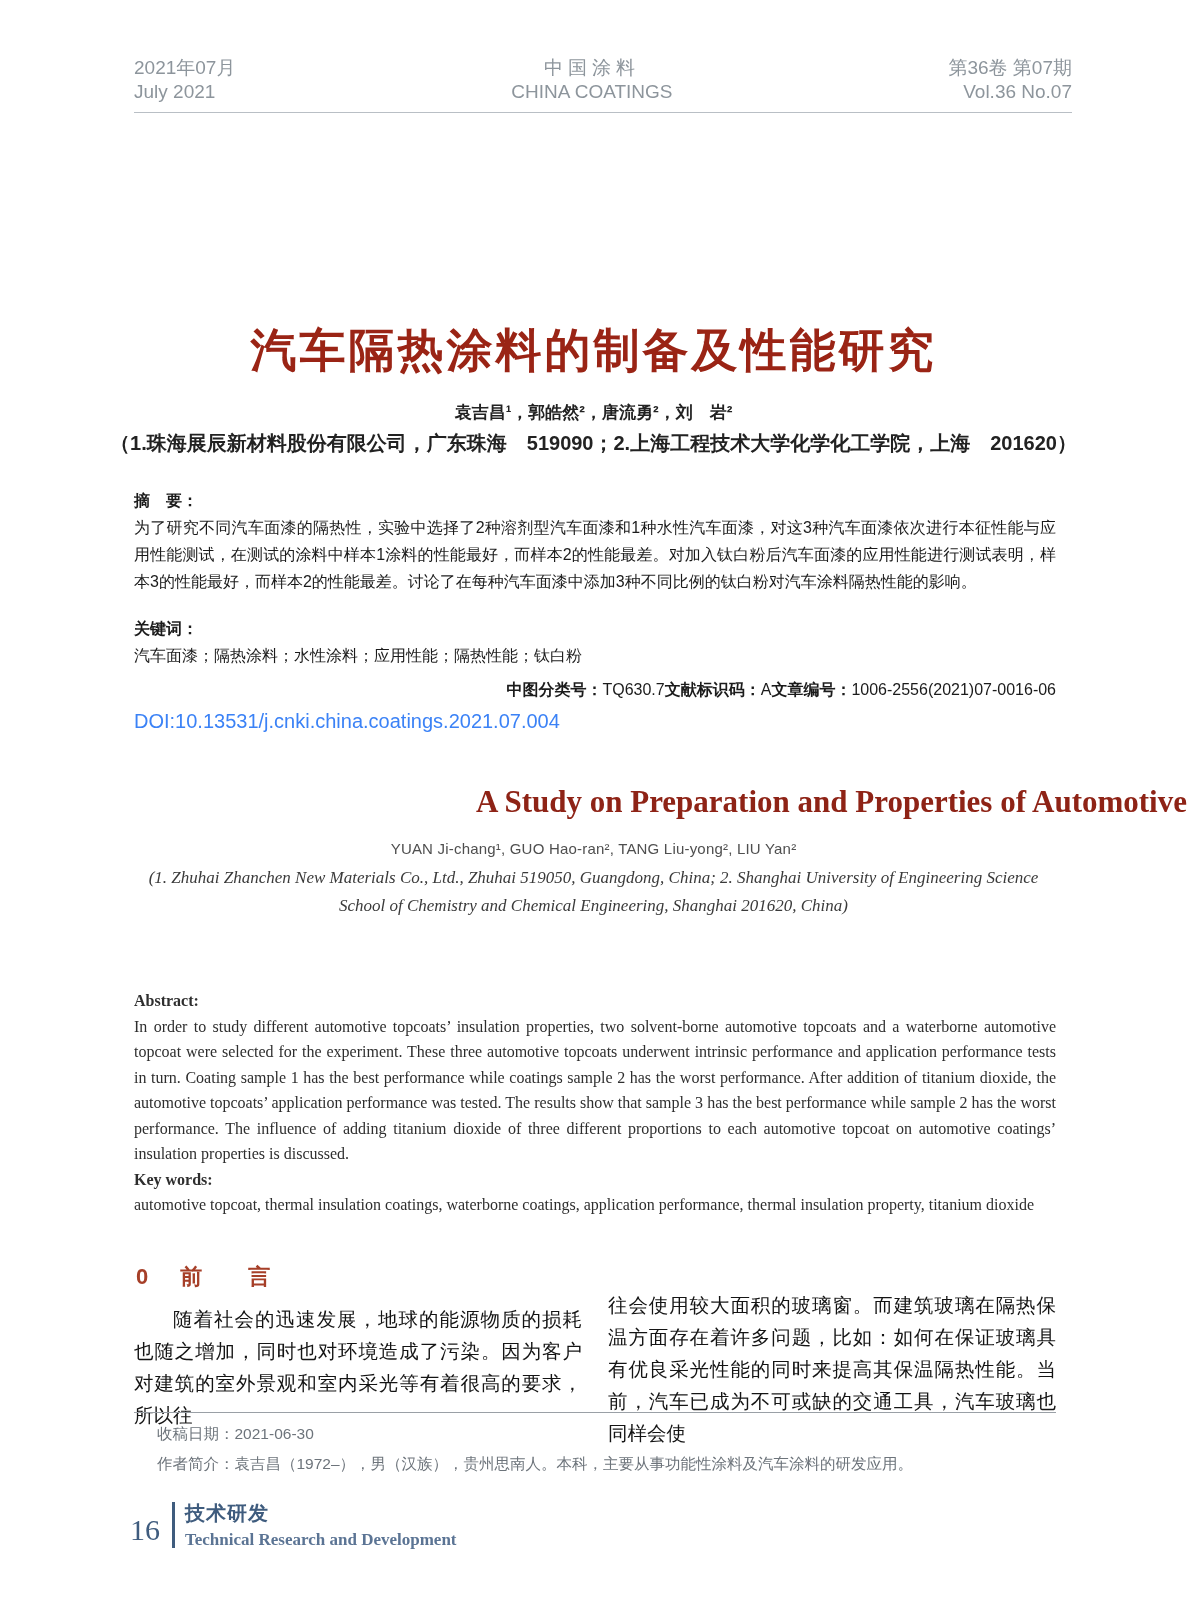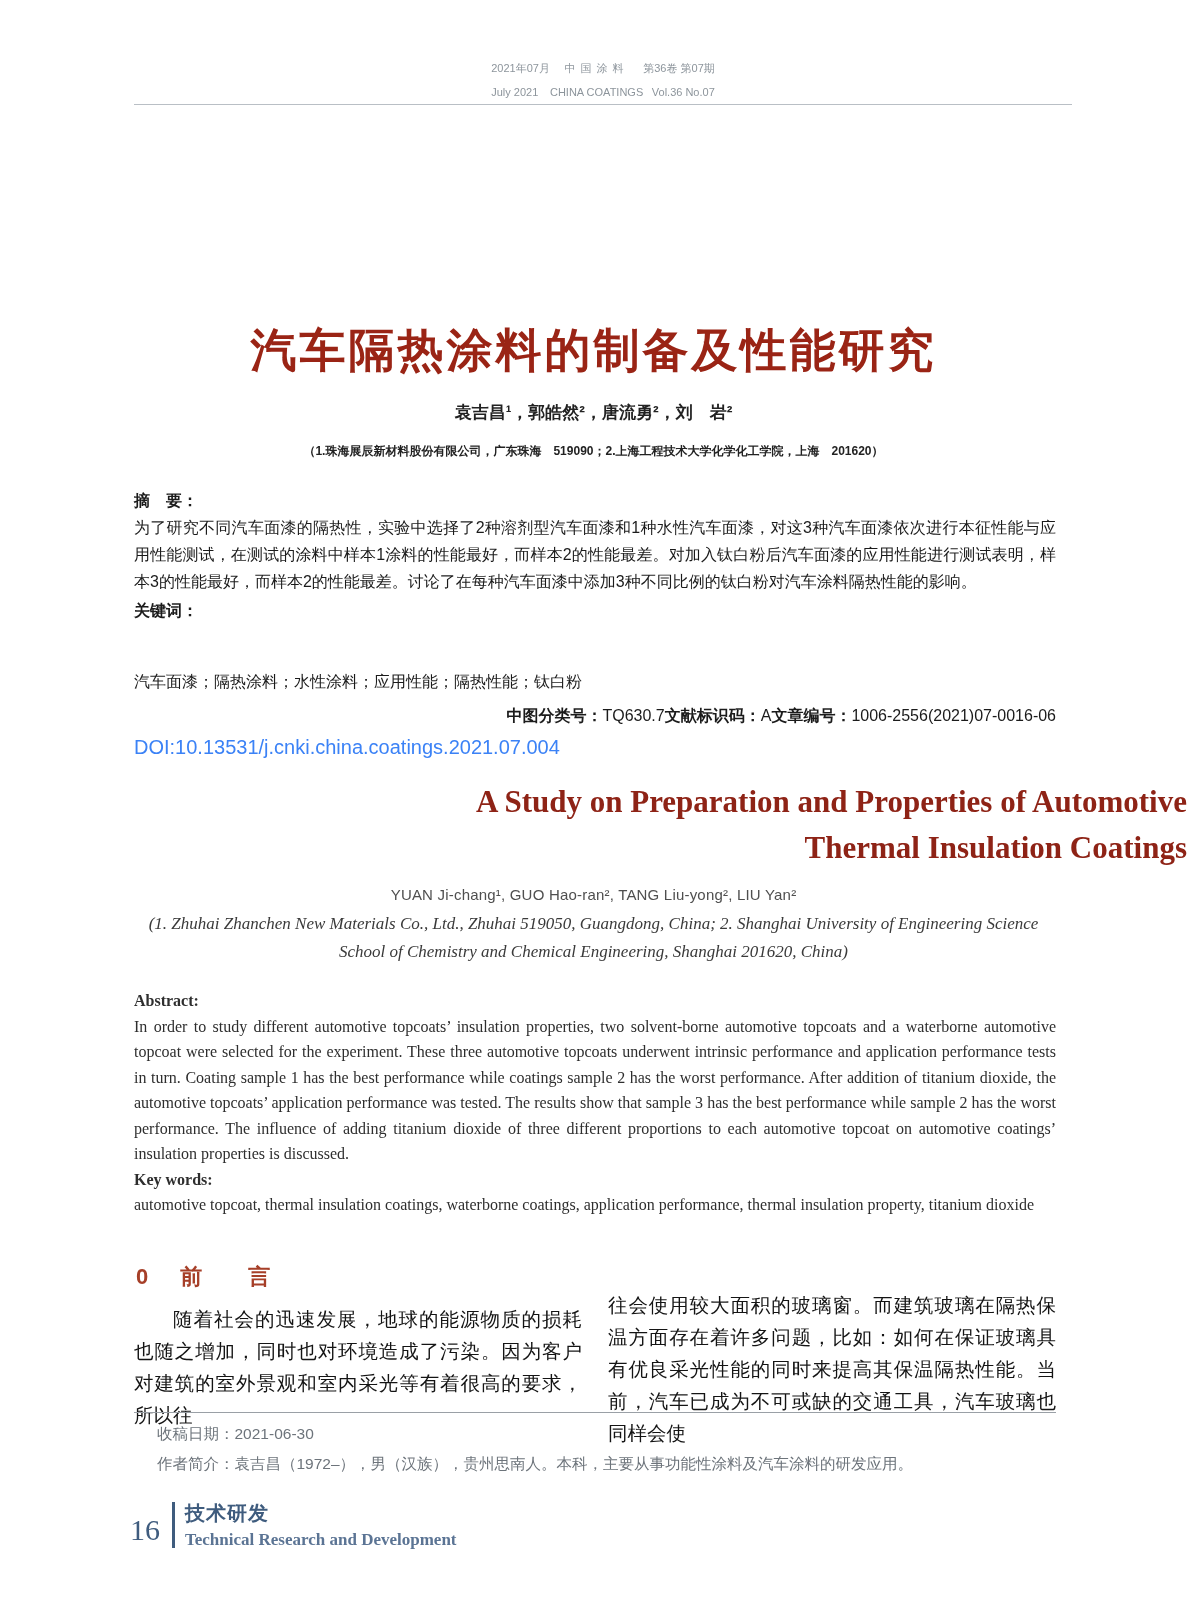--- a/index.html
+++ b/index.html
@@ -5,49 +5,49 @@
   * { margin:0; padding:0; box-sizing:border-box; }
   html,body { background:#ffffff; }
   .page {
     position:relative; width:1187px; height:1600px; margin:0 auto;
     background:#ffffff; overflow:hidden;
     font-family:"Liberation Sans", sans-serif; color:#1c1c1c;
   }
   
   .journal-header {
     position:absolute; top:56px; left:134px; width:938px;
-    display:flex; justify-content:center;
-    color:#8d959c; font-size:11px; line-height:24px;
-    padding-bottom:0; border-bottom:1px solid #b9bfc5;
+    display:flex; justify-content:space-between;
+    color:#8d959c; font-size:19px; line-height:24px;
+    padding-bottom:8px; border-bottom:1px solid #b9bfc5;
   }
   .jh-col-center { text-align:center; }
   .jh-col-right  { text-align:right; }
   .jh-cn { letter-spacing:5px; }
   
   .cn-title {
     position:absolute; top:320px; left:0; width:100%; text-align:center;
     font-size:46px; font-weight:900; letter-spacing:3px; color:#9a2415;
   }
   .cn-authors {
     position:absolute; top:401px; left:0; width:100%; text-align:center;
     font-size:17px; font-weight:600; color:#222222;
   }
   .cn-affiliation {
-    position:absolute; top:443px; left:0; width:100%; text-align:center;
-    font-size:12px; font-weight:600; color:#222222;
+    position:absolute; top:430px; left:0; width:100%; text-align:center;
+    font-size:20px; font-weight:600; color:#222222;
   }
   
   .cn-meta {
     position:absolute; top:487px; left:134px; width:922px;
     font-size:16px; line-height:27px; color:#1b1b1b; font-weight:500;
   }
   .hang { display:flex;flex-direction:column; }
   .hang-label { flex:0 0 auto; font-weight:700; white-space:pre; }
   .hang-body  { flex:1 1 auto; text-align:justify; }
-  .cn-keywords { margin-top:2px;gap:44px; }
+  .cn-keywords { margin-top:20px; }
   .cn-classrow {
     margin-top:7px; display:flex; justify-content:flex-end;
   }
   .cn-classrow .lbl { font-weight:700; }
   .cn-doi {
     margin-top:5px; font-family:Liberation Sans, sans-serif;
     font-size:20px; color:#3b82f6; font-weight:400;
   }
   
   .en-block { position:absolute; top:779px; left:0; width:100%; text-align:center; }
@@ -152,21 +152,20 @@
       <span><span class="lbl">中图分类号：</span><span>TQ630.7</span></span>
       <span><span class="lbl">文献标识码：</span><span>A</span></span>
       <span><span class="lbl">文章编号：</span><span>1006-2556(2021)07-0016-06</span></span>
     </div>
     <div class="cn-doi">DOI:10.13531/j.cnki.china.coatings.2021.07.004</div>
   </div>
 
   <div class="en-block">
     <div class="en-title">
       <div>A Study on Preparation and Properties of Automotive</div>
-      <div>Thermal Insulation Coatings</div>
     </div>
     <div class="en-authors">YUAN Ji-chang¹, GUO Hao-ran², TANG Liu-yong², LIU Yan²</div>
     <div class="en-affiliation">
       <div>(1. Zhuhai Zhanchen New Materials Co., Ltd., Zhuhai 519050, Guangdong, China; 2. Shanghai University of Engineering Science</div>
       <div>School of Chemistry and Chemical Engineering, Shanghai 201620, China)</div>
     </div>
   </div>
 
   <div class="en-meta">
     <div class="hang">

